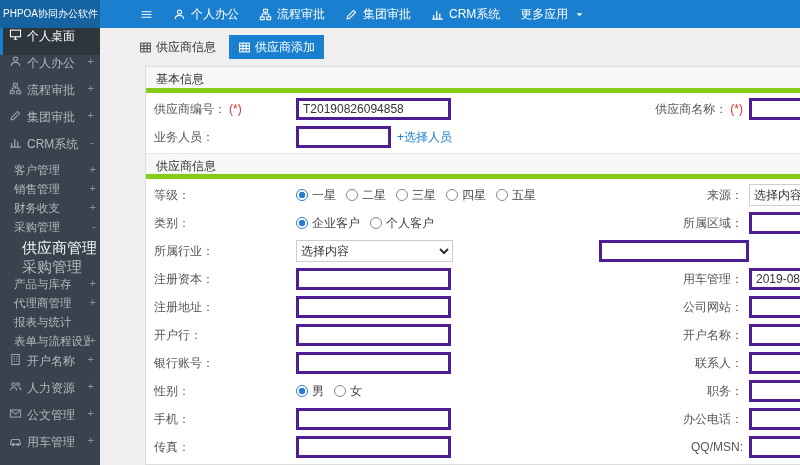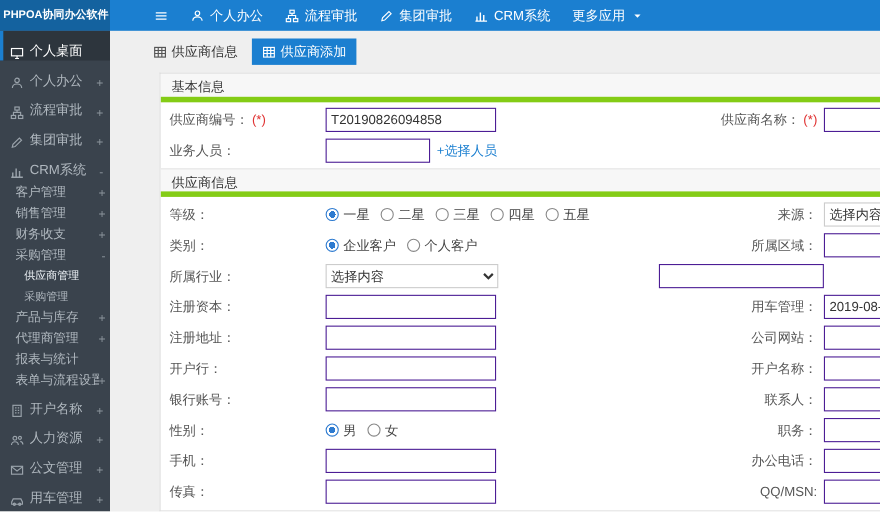--- a/index.html
+++ b/index.html
@@ -1,51 +1,51 @@
 <!DOCTYPE html>
 <html><head>
 <meta charset="utf-8">
 <style>
   *{margin:0;padding:0;box-sizing:border-box}
   html,body{width:800px;height:465px;overflow:hidden}
   body{font-family:"Liberation Sans","DejaVu Sans",sans-serif;font-size:12px;background:#efefef;color:#333}
   .topbar{height:28px;background:#1b7fd0;display:flex;align-items:center;color:#fff}
-  .logo{width:100px;height:28px;line-height:28px;background:#14629f;font-size:10px;font-weight:bold;padding-left:3px;white-space:nowrap;flex:none;overflow:hidden}
+  .logo{width:100px;height:28px;line-height:28px;background:#14629f;font-size:10px;font-weight:normal;padding-left:3px;white-space:nowrap;flex:none;overflow:hidden}
   .hamburger{margin-left:40px;cursor:pointer;display:inline-flex;align-items:center}
   .topnav{display:flex;align-items:center;margin-left:20px;gap:20px}
   .nav-item{display:inline-flex;align-items:center;gap:5px;color:#fff;text-decoration:none;cursor:pointer;white-space:nowrap}
   .icon{display:inline-flex;align-items:center;line-height:0}
   .app-body{display:flex;height:437px}
   .sidebar{width:100px;background:#3a434d;flex:none;height:100%;overflow:hidden}
-  .side-item{display:flex;align-items:flex-end;height:27px;padding:0 6px 0 9px;color:#b0b8bf;cursor:pointer;white-space:nowrap}
+  .side-item{display:flex;align-items:flex-start;height:27px;padding:0 6px 0 9px;color:#b0b8bf;cursor:pointer;white-space:nowrap}
   .side-item .icon{margin-right:5px;color:#9aa3ab;flex:none}
   .side-label{flex:1 1 auto;min-width:0;overflow:hidden}
   .side-item.active{background:#2d353d;border-left:3px solid #1b7fd0;padding-left:6px;color:#fff}
   .side-item.active .icon{color:#fff}
   .side-item.lvl1{height:19px;padding-left:14px;padding-right:4px;font-size:11.5px}
-  .side-item.lvl2{height:19px;padding-left:22px;padding-right:4px;font-size:10px}
+  .side-item.lvl2{height:19px;padding-left:22px;padding-right:4px;font-size:15px}
   .side-item.current{color:#eef3f7}
   .expander{margin-left:auto;color:#8a939b;font-size:11px;cursor:pointer}
   .main{flex:1;min-width:0;overflow:hidden}
   .tabbar{padding:7px 0 7px 30px;display:flex;align-items:center}
   .tab{display:inline-flex;align-items:center;gap:4px;height:24px;padding:0 9px;color:#333;cursor:pointer;white-space:nowrap}
   .tab .icon{color:#555}
   .tab.active{background:#1b7fd0;color:#fff;margin-left:4px}
   .tab.active .icon{color:#fff}
   .panel{margin-left:45px;background:#fff;border:1px solid #dcdcdc;border-right:0;height:399px;overflow:hidden}
   .section-header{height:26px;line-height:25px;background:#f7f7f7;border-bottom:5px solid #84cc16;color:#333;padding-left:10px}
   .section-header + .form-row{margin-top:2px}
   .supplier-form .section-header:not(:first-child){border-top:1px solid #e6e6e6;margin-top:2px}
   .form-row{display:flex;align-items:center;height:28px}
   .f-label{flex:none;width:150px;padding-left:8px;color:#555}
   .f-label .req{color:#e03333;margin-left:3px}
   .f-label.right{width:150px;text-align:right;padding-left:0;padding-right:6px}
   .f-ctrl{flex:none;width:303px;display:flex;align-items:center}
   .f-ctrl.right{width:160px}
-  input[type=text]{height:22px;border:1px solid #4c1d95;width:155px;padding:0 4px;font:inherit;color:#333;background:#fff}
+  input[type=text]{height:22px;border:3px solid #4c1d95;width:155px;padding:0 4px;font:inherit;color:#333;background:#fff}
   .f-ctrl.right input[type=text],.f-ctrl.right select{width:150px}
   select{height:22px;border:1px solid #ccc;width:157px;font:inherit;color:#333;background:#fff}
   .input-short{width:95px !important;background:#f2f2f2}
   .pick-link{color:#1b7fd0;text-decoration:none;margin-left:6px;cursor:pointer;white-space:nowrap}
   .radio-opt{display:inline-flex;align-items:center;margin-right:10px;color:#444;cursor:pointer;white-space:nowrap}
   input[type=radio]{appearance:none;-webkit-appearance:none;width:12px;height:12px;border:1px solid #888;border-radius:50%;background:#fff;margin:0 4px 0 0;flex:none}
   input[type=radio]:checked{border-color:#2e7bd0;background:radial-gradient(circle,#2e7bd0 0,#2e7bd0 3px,#fff 3px)}
 </style>
 </head>
 <body>

